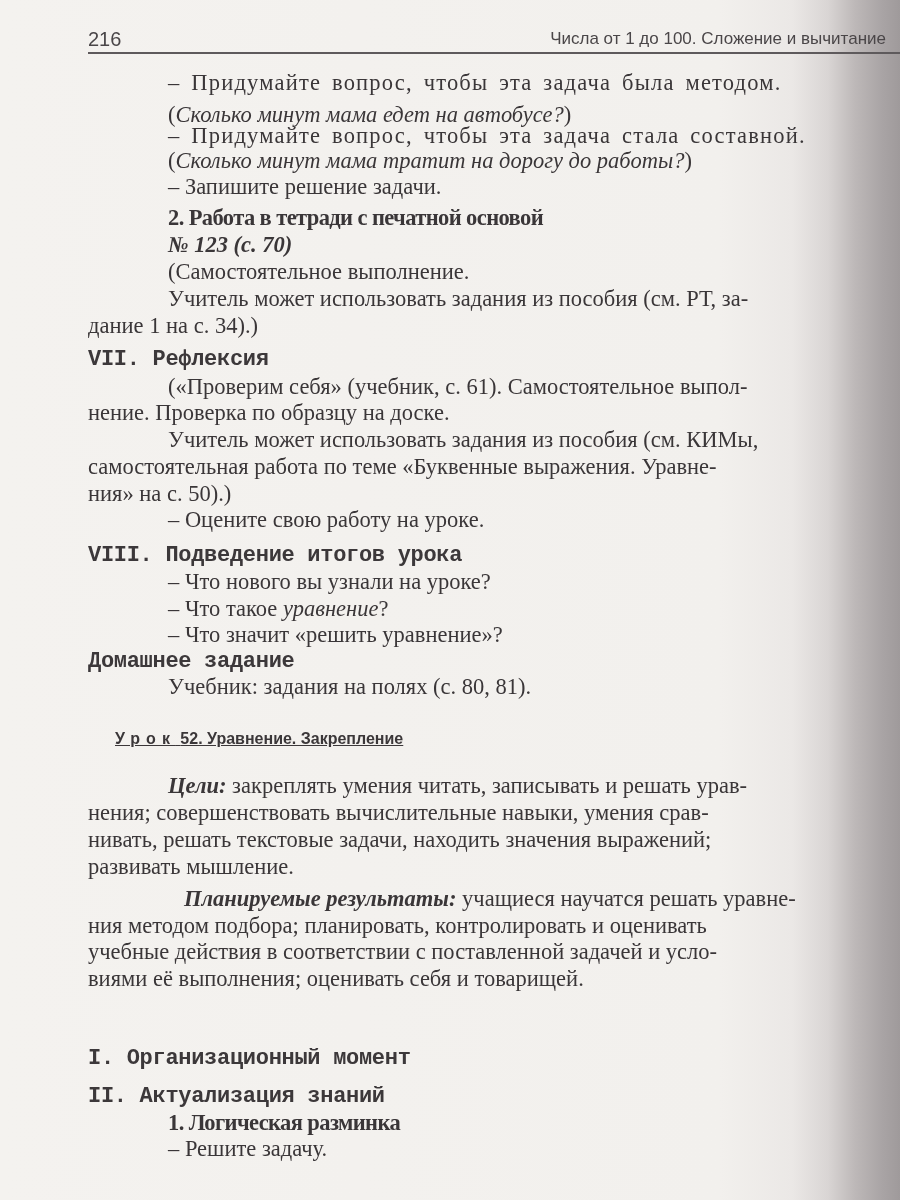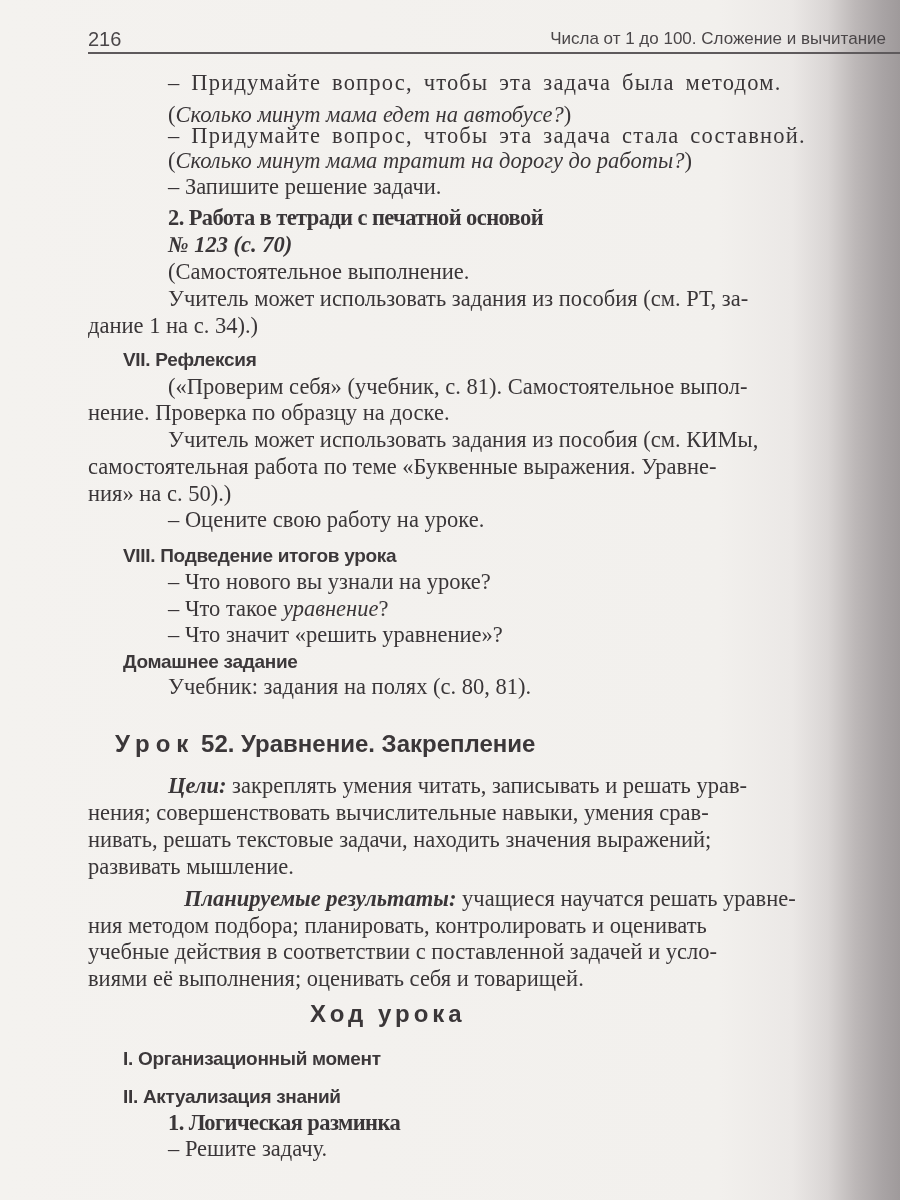--- a/index.html
+++ b/index.html
@@ -20,28 +20,28 @@
   }
   .page-num { position: absolute; left: 0; top: 2px; font-size: 20px; color: #4a4648; }
   .running-title { position: absolute; right: 14px; top: 3px; font-size: 17px; color: #4a4648; white-space: nowrap; text-align: right; }
 
   .content { position: absolute; left: 88px; top: 0; width: 800px; }
   .line { position: absolute; white-space: nowrap; font-size: 22.5px; line-height: 30px; }
   .spaced { letter-spacing: 1.2px; word-spacing: 4px; }
   .it { font-style: italic; }
   .b { font-weight: bold; }
   .sec {
-    font-family: Liberation Sans, sans-serif; font-weight: bold;
-    font-size: 19px; color: #3c383a; letter-spacing: -0.3px; margin-left: 35px;
+    font-family: Liberation Mono, monospace; font-weight: bold;
+    font-size: 22px; color: #3c383a; letter-spacing: -0.3px;
   }
   .cond { letter-spacing: -0.6px; }
   .lesson-title {
     position: absolute; left: 115px; top: 730px;
     font-family: "Liberation Sans", sans-serif; font-weight: bold;
-    font-size: 24px; color: #3b3739; white-space: nowrap;
+    font-size: 16px; color: #3b3739; white-space: nowrap; text-decoration: underline;
   }
   .lesson-title .sp { letter-spacing: 6px; }
   .course-title {
     position: absolute; left: 310px; top: 1000px;
     font-family: "Liberation Sans", sans-serif; font-weight: bold;
     font-size: 24px; letter-spacing: 4px; color: #3b3739; white-space: nowrap;
   }
 </style>
 </head>
 <body>
@@ -74,21 +74,21 @@
       <span>Запишите решение задачи.</span>
     </div>
 
     <div class="line b cond" style="left:80px; top:203px;">2. Работа в тетради с печатной основой</div>
     <div class="line it b" style="left:80px; top:230px;">№ 123 (с. 70)</div>
     <div class="line" style="left:80px; top:257px;">(Самостоятельное выполнение.</div>
     <div class="line" style="left:80px; top:284px;">Учитель может использовать задания из пособия (см. РТ, за-</div>
     <div class="line" style="left:0px; top:311px;">дание 1 на с. 34).)</div>
 
     <div class="line sec" style="left:0px; top:345px;">VII. Рефлексия</div>
-    <div class="line" style="left:80px; top:372px;">(«Проверим себя» (учебник, с. 81). Самостоятельное выпол-</div>
+    <div class="line" style="left:80px; top:372px;">(«Проверим себя» (учебник, с. 61). Самостоятельное выпол-</div>
     <div class="line" style="left:0px; top:398px;">нение. Проверка по образцу на доске.</div>
     <div class="line" style="left:80px; top:425px;">Учитель может использовать задания из пособия (см. КИМы,</div>
     <div class="line" style="left:0px; top:452px;">самостоятельная работа по теме «Буквенные выражения. Уравне-</div>
     <div class="line" style="left:0px; top:479px;">ния» на с. 50).)</div>
     <div class="line" style="left:80px; top:505px;">–  Оцените свою работу на уроке.</div>
 
     <div class="line sec" style="left:0px; top:541px;">VIII. Подведение итогов урока</div>
     <div class="line" style="left:80px; top:567px;">
       <span>–  Что нового вы узнали на уроке?</span>
     </div>
@@ -120,14 +120,13 @@
     <div class="line sec" style="left:0px; top:1082px;">II. Актуализация знаний</div>
     <div class="line b cond" style="left:80px; top:1108px;">1. Логическая разминка</div>
     <div class="line" style="left:80px; top:1134px;">–  Решите задачу.</div>
   </div>
 
   <div class="lesson-title">
     <span class="sp">Урок</span>
     <span>52. Уравнение. Закрепление</span>
   </div>
 
-  <div class="course-title">Ход урока</div>
 </div>
 
 </body></html>

